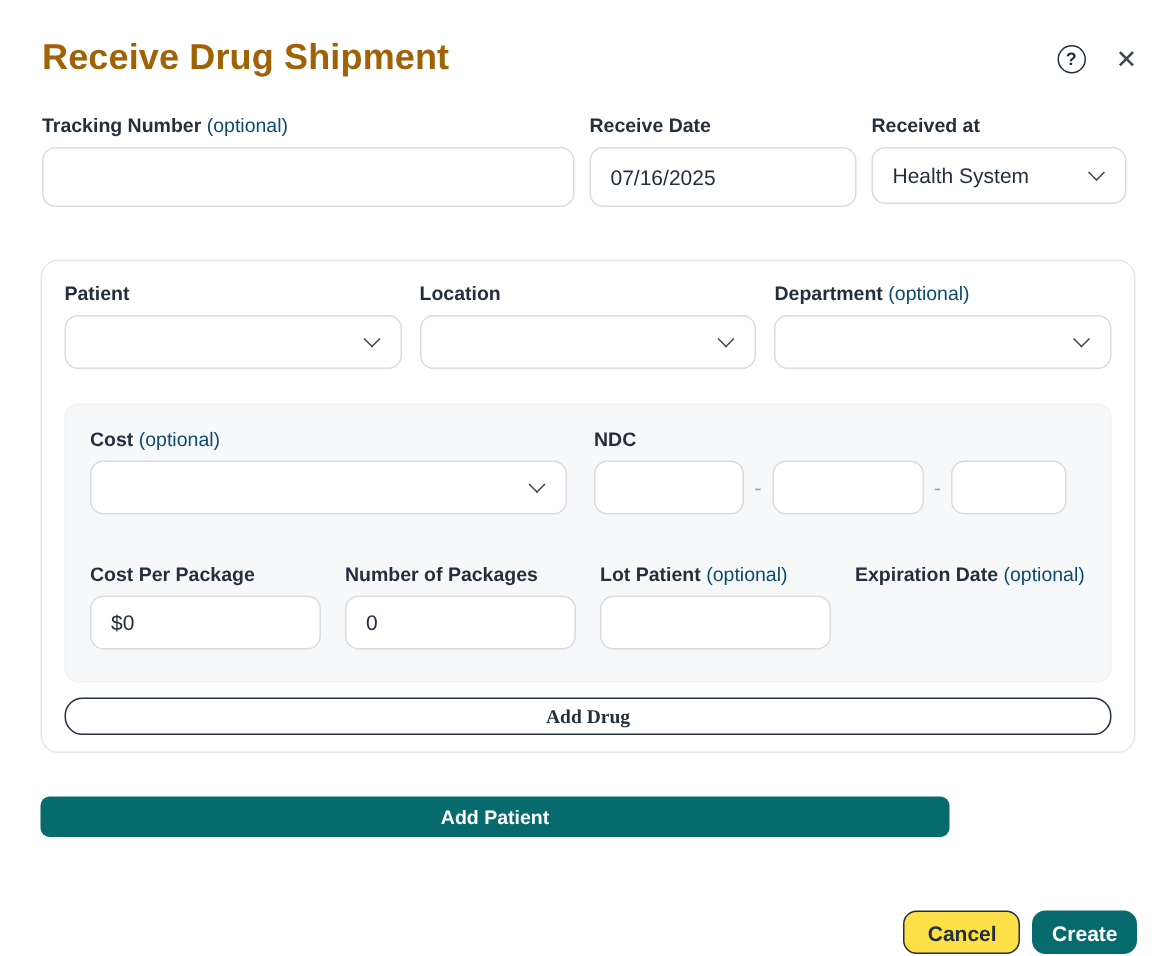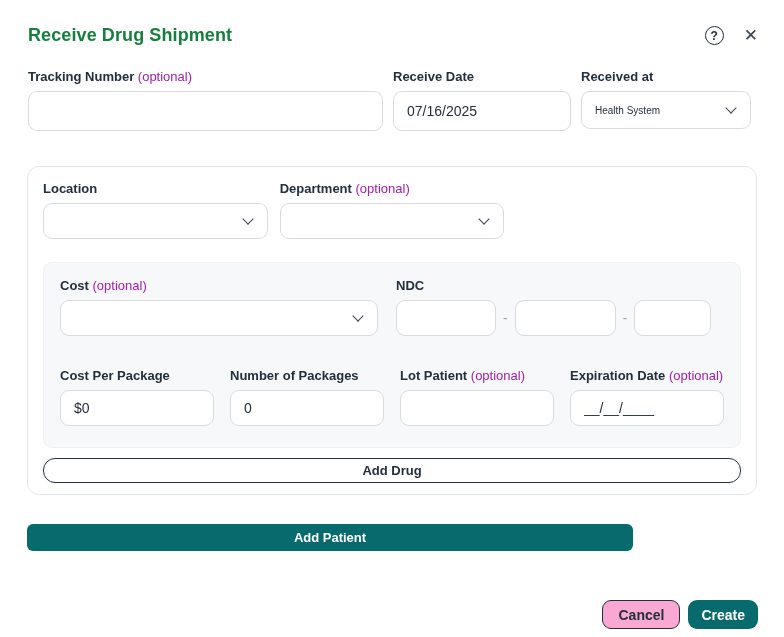--- a/index.html
+++ b/index.html
@@ -10,44 +10,44 @@
     color: #232f3d;
     overflow: hidden;
     position: relative;
   }
 
   
   .header {
     display: flex; align-items: center; justify-content: space-between;
     margin: 25px 26px 0 28px;
   }
-  .title { font-size: 18px; font-weight: 700; letter-spacing: .1px; color: #15803d; }
+  .title { font-size: 24px; font-weight: 700; letter-spacing: .1px; color: #a16207; }
   .header-icons { display: flex; align-items: center; gap: 20px; }
   .help-icon {
     width: 19px; height: 19px; border: 1.6px solid #222d3b; border-radius: 50%;
     display: flex; align-items: center; justify-content: center;
     font-size: 12px; font-weight: 700; color: #222d3b; cursor: pointer;
   }
   .close-icon { font-size: 17px; color: #3b4450; cursor: pointer; line-height: 1; }
 
   
   .field-label {
     display: block; font-size: 13px; font-weight: 700; color: #232f3d;
     margin-bottom: 7px; white-space: nowrap;
   }
-  .opt { color: #a21caf; font-weight: 400; }
+  .opt { color: #0c4a6e; font-weight: 400; }
   .tb {
     width: 100%; height: 40px; border: 1px solid #d8dce0; border-radius: 9px;
     background: #fff; padding: 0 13px; font-size: 14px; color: #232f3d;
     font-family: "Liberation Sans", sans-serif; outline: none;
   }
   .select {
     position: relative; width: 100%; height: 38px; border: 1px solid #d8dce0;
     border-radius: 9px; background: #fff; display: flex; align-items: center;
-    padding: 0 34px 0 13px; font-size: 10px; color: #232f3d; cursor: pointer;
+    padding: 0 34px 0 13px; font-size: 14px; color: #232f3d; cursor: pointer;
   }
   .select.h36, .tb.h36 { height: 36px; }
   .chevron {
     position: absolute; right: 15px; top: 50%;
     width: 8px; height: 8px; margin-top: -6px;
     border-right: 1.6px solid #3b4450; border-bottom: 1.6px solid #3b4450;
     transform: rotate(45deg);
   }
 
   
@@ -77,34 +77,34 @@
   .drug-row2 {
     display: grid; grid-template-columns: repeat(4, 1fr); column-gap: 16px;
     margin-top: 32px;
   }
 
   
   .add-drug-btn {
     display: block; width: 100%; height: 25px; margin-top: 10px;
     background: #fff; border: 1.5px solid #232f3d; border-radius: 12px;
     font-size: 13px; font-weight: 700; color: #232f3d; cursor: pointer;
-    font-family: Liberation Sans, sans-serif;
+    font-family: Liberation Serif, serif;
   }
   .add-patient-btn {
     display: block; width: 606px; height: 27px; margin: 29px 27px 0 27px;
     background: #076a6c; border: none; border-radius: 6px;
     font-size: 13px; font-weight: 700; color: #ffffff; cursor: pointer;
     font-family: "Liberation Sans", sans-serif;
   }
   .footer {
     display: flex; justify-content: flex-end; align-items: center; gap: 8px;
     margin: 49px 26px 0 0;
   }
   .cancel-btn {
-    height: 29px; padding: 0 15px; background: #f9a8d4;
+    height: 29px; padding: 0 15px; background: #fde047;
     border: 1.5px solid #232f3d; border-radius: 9px;
     font-size: 14px; font-weight: 600; color: #232f3d; cursor: pointer;
     font-family: "Liberation Sans", sans-serif;
     text-align: center;
   }
   .create-btn {
     height: 29px; padding: 0 13px; background: #076a6c;
     border: none; border-radius: 9px;
     font-size: 14px; font-weight: 700; color: #ffffff; cursor: pointer;
     font-family: "Liberation Sans", sans-serif;
@@ -135,20 +135,27 @@
     <span class="field-label">Received at</span>
     <div class="select">
       <span>Health System</span>
       <span class="chevron"></span>
     </div>
   </div>
 </div>
 
 <div class="patient-card">
   <div class="patient-row">
+    <div>
+      <span class="field-label">Patient</span>
+      <div class="select h36">
+        <span></span>
+        <span class="chevron"></span>
+      </div>
+    </div>
     <div>
       <span class="field-label">Location</span>
       <div class="select h36">
         <span></span>
         <span class="chevron"></span>
       </div>
     </div>
     <div>
       <span class="field-label"><span>Department</span> <span class="opt">(optional)</span></span>
       <div class="select h36">
@@ -187,21 +194,20 @@
       <div>
         <span class="field-label">Number of Packages</span>
         <input class="tb h36" type="text" value="0" style="">
       </div>
       <div>
         <span class="field-label"><span>Lot Patient</span> <span class="opt">(optional)</span></span>
         <input class="tb h36" type="text" value="" style="">
       </div>
       <div>
         <span class="field-label"><span>Expiration Date</span> <span class="opt">(optional)</span></span>
-        <input class="tb h36" type="text" value="__/__/____" style="">
       </div>
     </div>
   </div>
 
   <button class="add-drug-btn">Add Drug</button>
 </div>
 
 <button class="add-patient-btn">Add Patient</button>
 
 <div class="footer">

